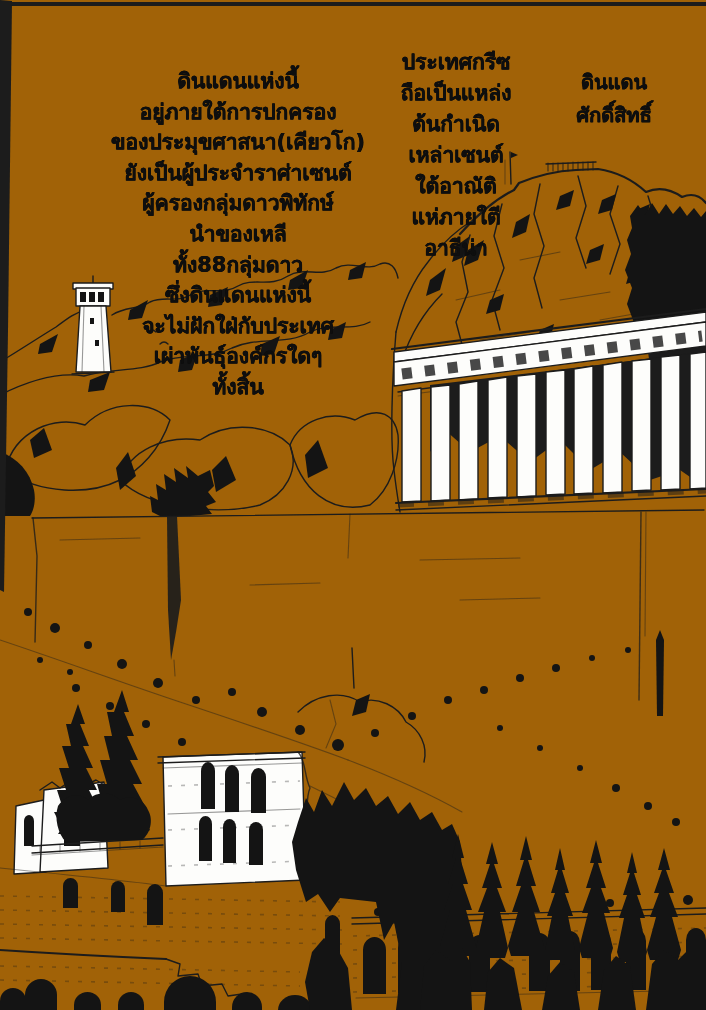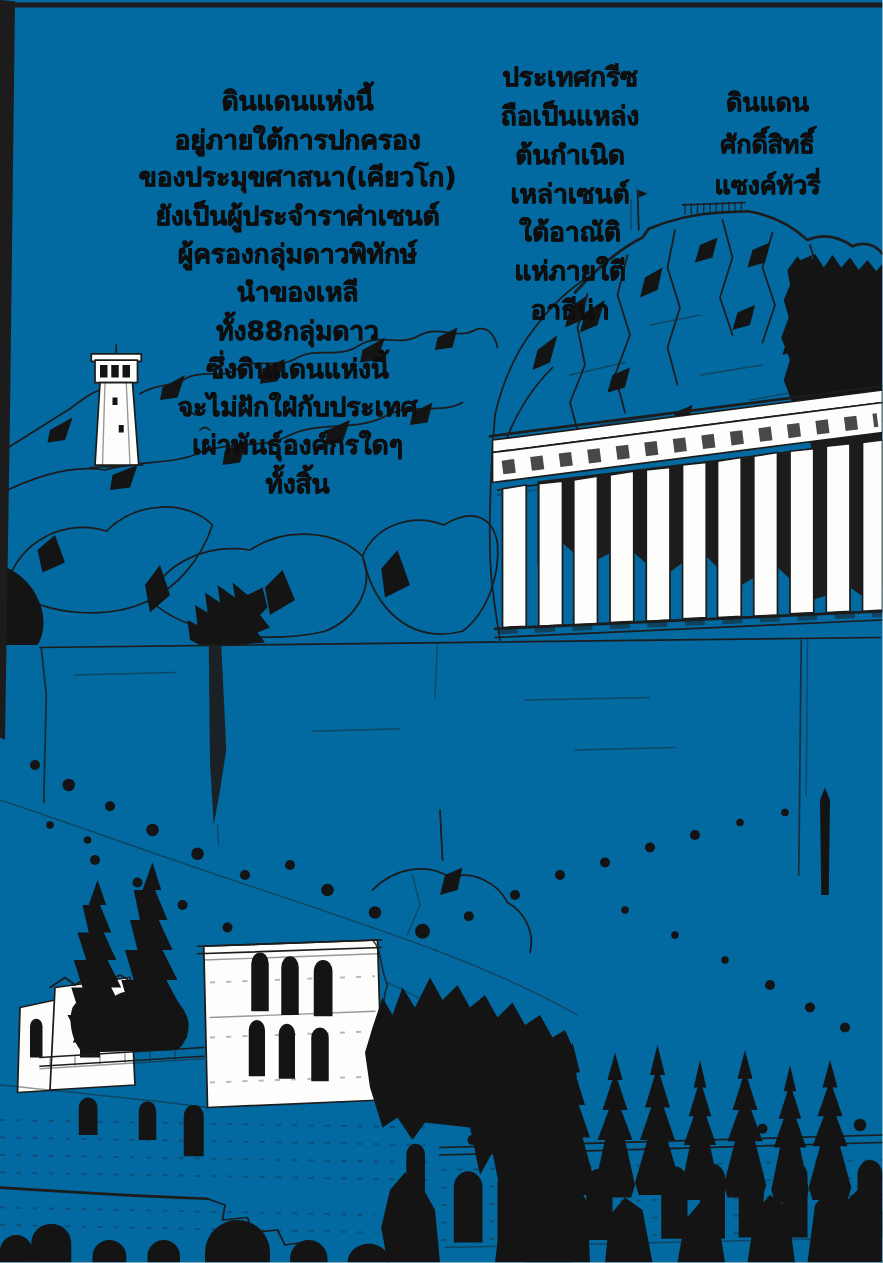--- a/index.html
+++ b/index.html
@@ -1,17 +1,17 @@
 <!DOCTYPE html>
 <html><head>
 <meta charset="utf-8">
 <style>
   html,body{margin:0;padding:0;background:#e8e8e6;}
   .page{
-    position:relative;width:706px;height:1010px;background:#0369a1;
+    position:relative;width:706px;height:1010px;background:#a16207;
     overflow:hidden;margin:0 auto;
     font-family:"DejaVu Sans","Liberation Sans",sans-serif;
   }
   .art{position:absolute;left:0;top:0;width:706px;height:1010px;}
   
   .ln{fill:none;stroke:#1c1c1c;stroke-width:1.4;stroke-linecap:round;stroke-linejoin:round;}
   .ln2{fill:none;stroke:#1c1c1c;stroke-width:2.2;stroke-linecap:round;stroke-linejoin:round;}
   .fnt{fill:none;stroke:#1c1c1c;stroke-width:1.1;stroke-linecap:round;opacity:.45;}
   .brick{fill:none;stroke:#1c1c1c;stroke-width:1.6;stroke-dasharray:4 9;opacity:.3;}
   .dk{fill:#141414;stroke:none;}
@@ -302,16 +302,15 @@
     <div class="cap-line">ต้นกำเนิด</div>
     <div class="cap-line">เหล่าเซนต์</div>
     <div class="cap-line">ใต้อาณัติ</div>
     <div class="cap-line">แห่ภายใตี</div>
     <div class="cap-line">อาธีน่า</div>
   </div>
 
   <div class="caption caption-right">
     <div class="cap-line">ดินแดน</div>
     <div class="cap-line">ศักดิ์สิทธิ์</div>
-    <div class="cap-line">แซงค์ทัวรี่</div>
   </div>
 
 </div>
 
 </body></html>

